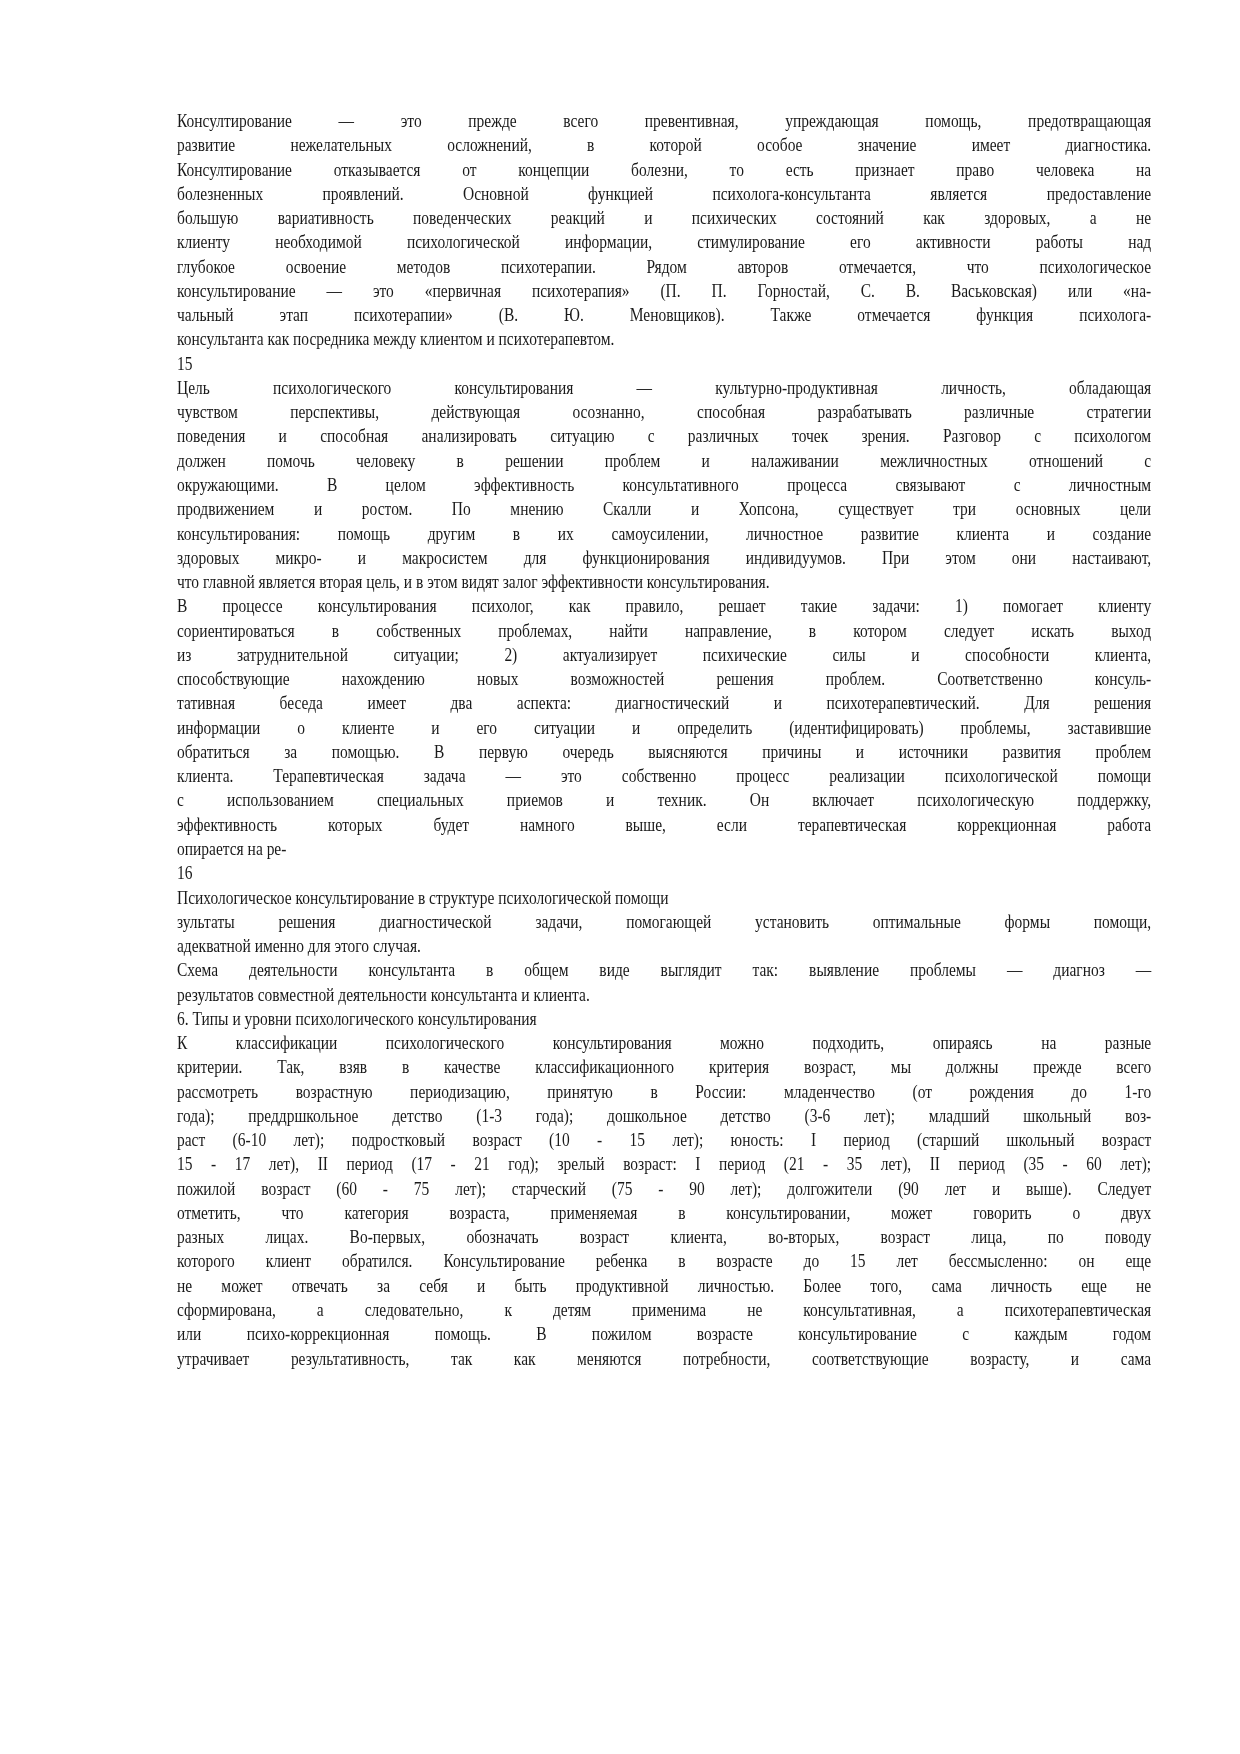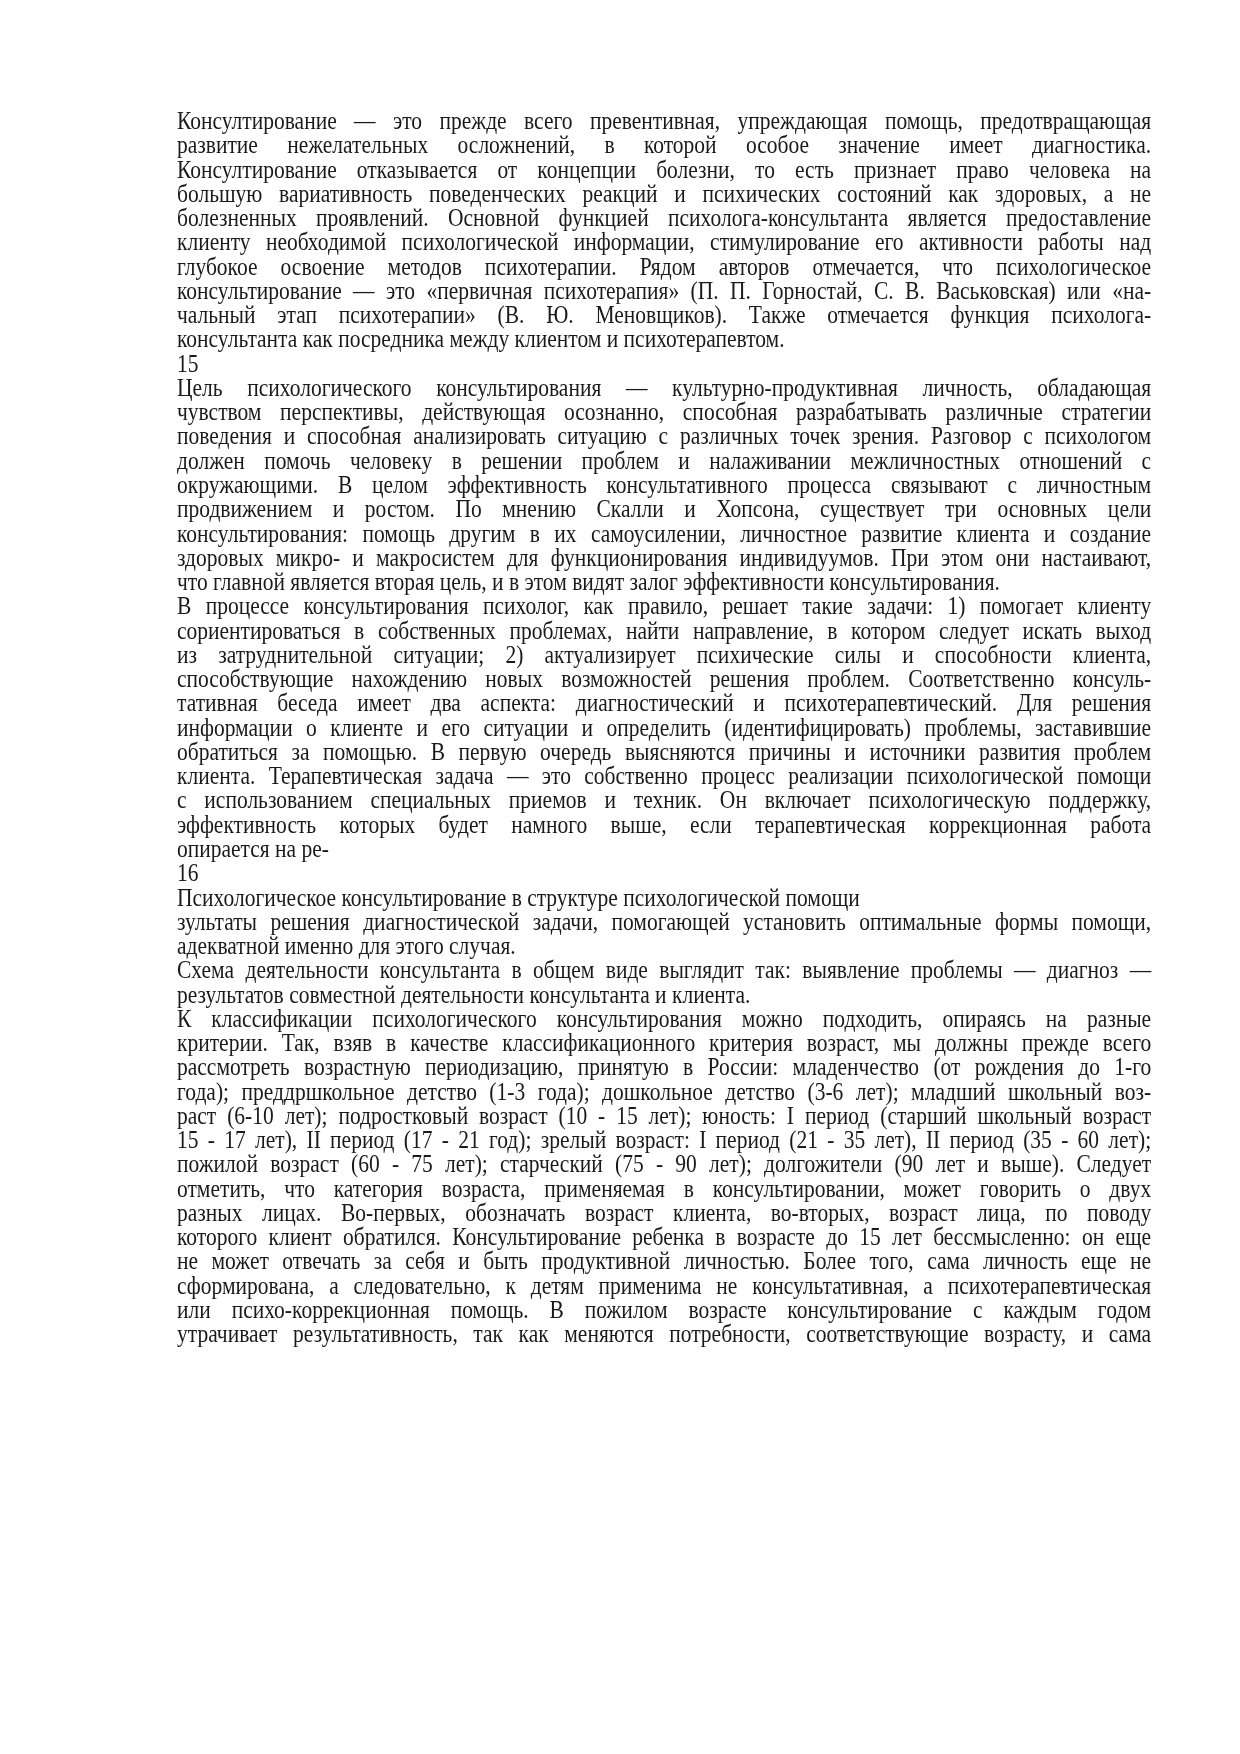--- a/index.html
+++ b/index.html
@@ -1,20 +1,20 @@
 <!DOCTYPE html>
 <html><head>
 <meta charset="utf-8">
 <style>
   html, body { margin: 0; padding: 0; background: #ffffff; }
   body { width: 1240px; height: 1754px; position: relative; overflow: hidden; }
   .page {
     position: absolute; left: 177px; top: 109px; width: 974px;
     font-family: "Liberation Serif", "DejaVu Serif", serif;
-    font-size: 25px; color: #1a1a1a;
+    font-size: 18px; color: #1a1a1a;
   }
   .line {
     display: block; height: 24.27px; line-height: 24.27px;
     white-space: nowrap; overflow: visible;
     transform-origin: left center;
   }
   .cond { display: inline-block; transform: scaleX(0.86); transform-origin: left center; }
   .jc { display: block; width: 116.3%; transform: scaleX(0.86); transform-origin: left center; text-align: justify; text-align-last: justify; white-space: nowrap; }
 </style>
 </head>
@@ -25,24 +25,24 @@
       <div class="line">
         <span class="jc">Консултирование — это прежде всего превентивная, упреждающая помощь, предотвращающая</span>
       </div>
       <div class="line">
         <span class="jc">развитие нежелательных осложнений, в которой особое значение имеет диагностика.</span>
       </div>
       <div class="line">
         <span class="jc">Консултирование отказывается от концепции болезни, то есть признает право человека на</span>
       </div>
       <div class="line">
-        <span class="jc">большую вариативность поведенческих реакций и психических состояний как здоровых, а не</span>
+        <span class="jc">болезненных проявлений. Основной функцией психолога-консультанта является предоставление</span>
       </div>
       <div class="line">
-        <span class="jc">болезненных проявлений. Основной функцией психолога-консультанта является предоставление</span>
+        <span class="jc">большую вариативность поведенческих реакций и психических состояний как здоровых, а не</span>
       </div>
       <div class="line">
         <span class="jc">клиенту необходимой психологической информации, стимулирование его активности работы над</span>
       </div>
       <div class="line">
         <span class="jc">глубокое освоение методов психотерапии. Рядом авторов отмечается, что психологическое</span>
       </div>
       <div class="line">
         <span class="jc">консультирование — это «первичная психотерапия» (П. П. Горностай, С. В. Васьковская) или «на-</span>
       </div>
@@ -126,20 +126,23 @@
       </div>
       <div class="line"><span class="cond">адекватной именно для этого случая.</span></div>
     </div>
     <div>
       <div class="line">
         <span class="jc">Схема деятельности консультанта в общем виде выглядит так: выявление проблемы — диагноз —</span>
       </div>
       <div class="line"><span class="cond">результатов совместной деятельности консультанта и клиента.</span></div>
     </div>
     <div>
+      <div class="line"><span class="cond">6. Типы и уровни психологического консультирования</span></div>
+    </div>
+    <div>
       <div class="line">
         <span class="jc">К классификации психологического консультирования можно подходить, опираясь на разные</span>
       </div>
       <div class="line">
         <span class="jc">критерии. Так, взяв в качестве классификационного критерия возраст, мы должны прежде всего</span>
       </div>
       <div class="line">
         <span class="jc">рассмотреть возрастную периодизацию, принятую в России: младенчество (от рождения до 1-го</span>
       </div>
       <div class="line">

